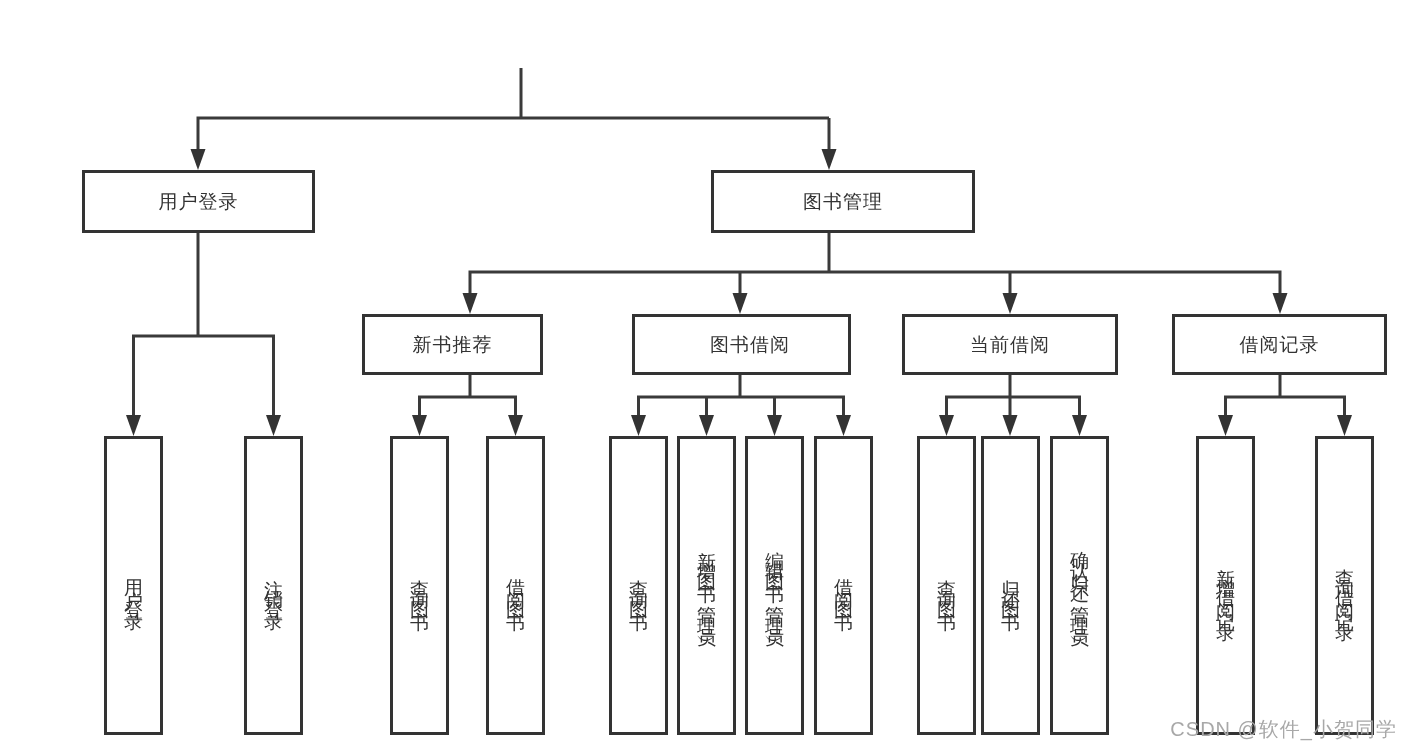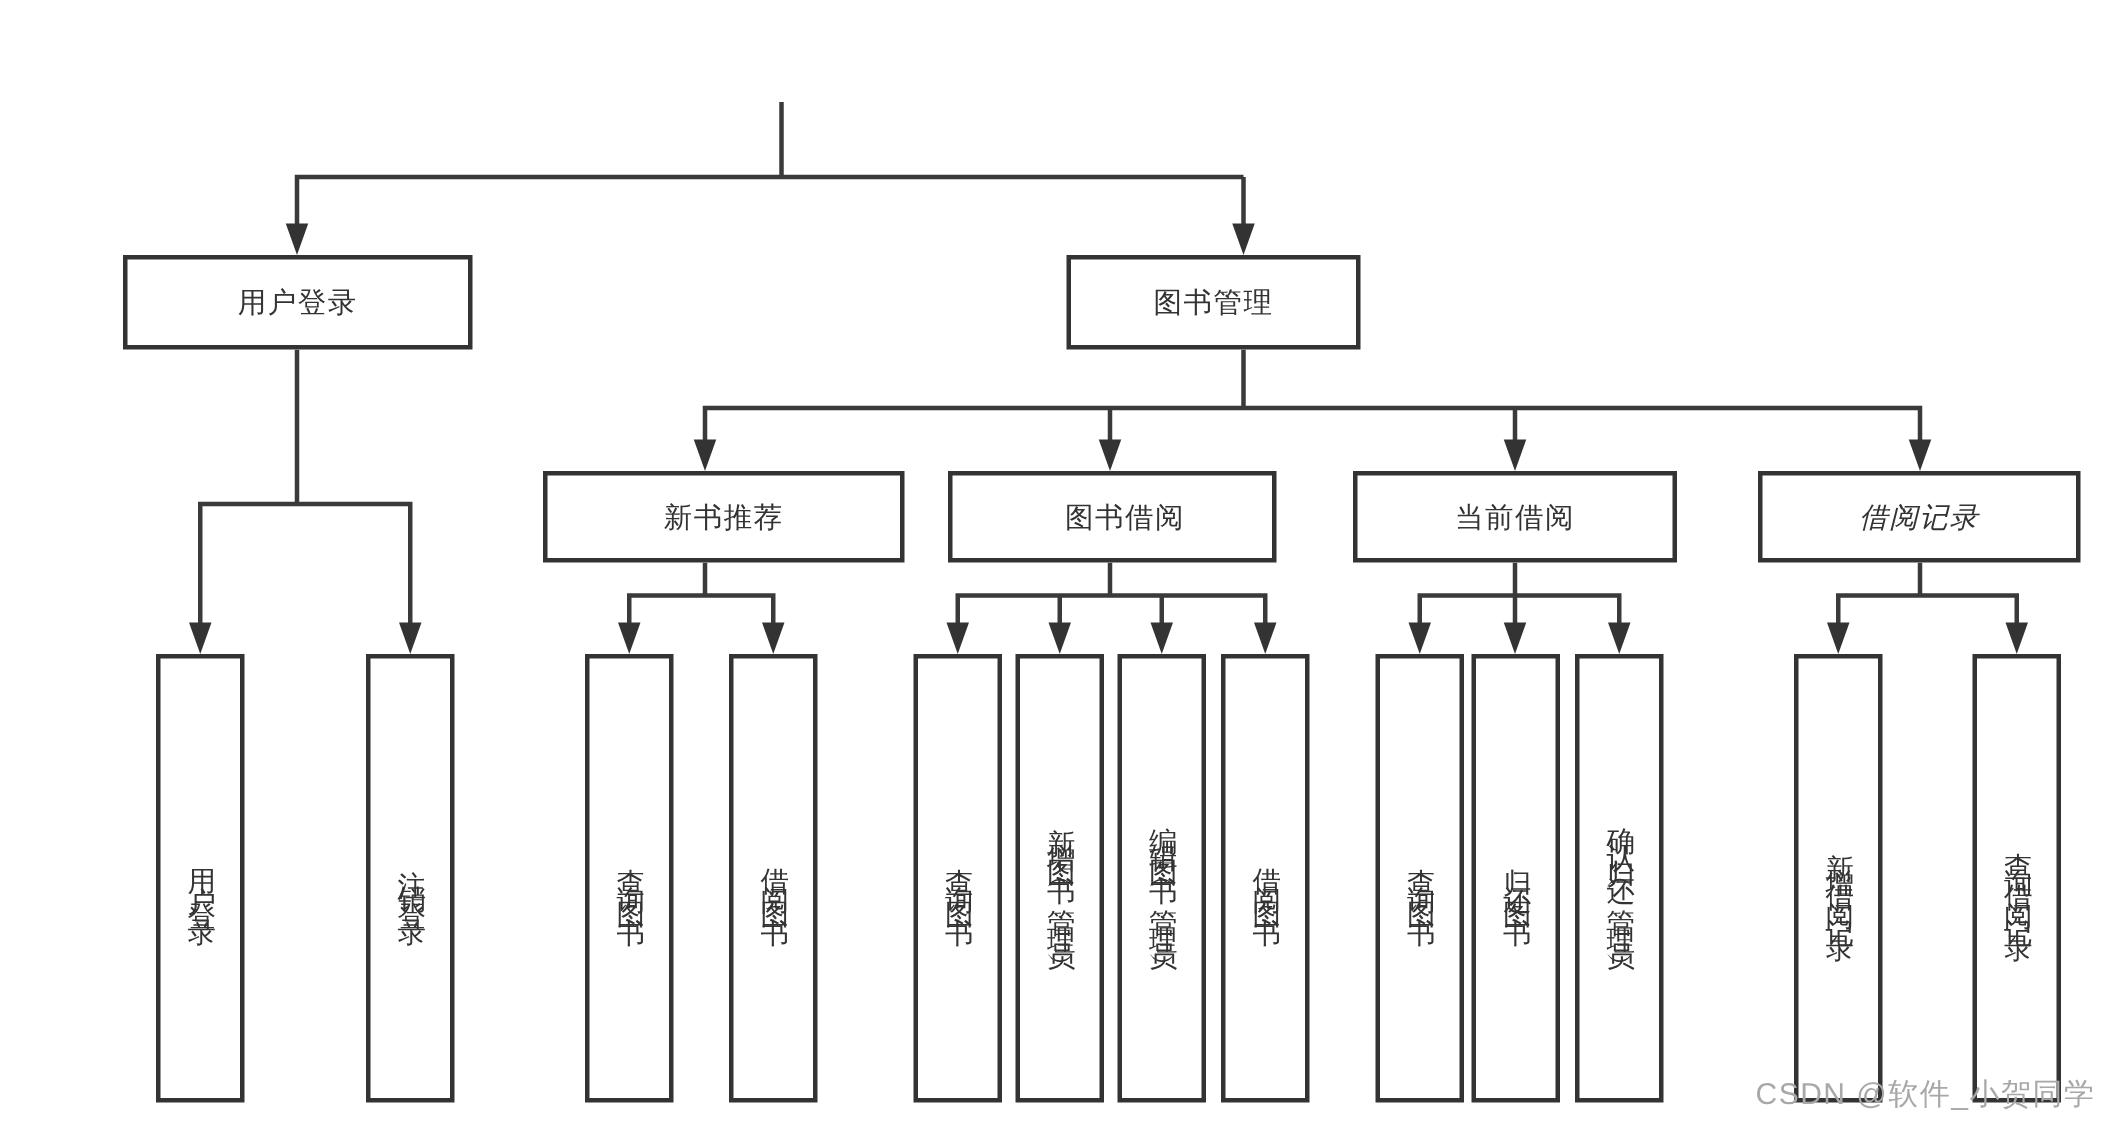--- a/index.html
+++ b/index.html
@@ -108,34 +108,34 @@
       <path d="M1280 375 V397 M1224 397 H1346 M1225.5 397 V416 M1344.5 397 V416"></path>
       <polygon points="1218,415 1233,415 1225.5,436" fill="#333333" stroke="none"></polygon>
       <polygon points="1337,415 1352,415 1344.5,436" fill="#333333" stroke="none"></polygon>
     </g>
   </svg>
 
 
   <div class="hbox" style="left:82px; top:170px; width:233px; height:63px;">
     <span>用户登录</span>
   </div>
-  <div class="hbox" style="left:711px; top:170px; width:196px; height:63px;">
+  <div class="hbox" style="left:711px; top:170px; width:264px; height:63px;">
     <span>图书管理</span>
   </div>
 
-  <div class="hbox" style="left:362px; top:314px; width:241px; height:61px;">
+  <div class="hbox" style="left:362px; top:314px; width:181px; height:61px;">
     <span>新书推荐</span>
   </div>
   <div class="hbox" style="left:632px; top:314px; width:219px; height:61px;padding-left:17px;">
     <span>图书借阅</span>
   </div>
   <div class="hbox" style="left:902px; top:314px; width:216px; height:61px;justify-content:center;">
     <span>当前借阅</span>
   </div>
-  <div class="hbox" style="left:1172px; top:314px; width:215px; height:61px;font-style:italic;">
+  <div class="hbox" style="left:1172px; top:314px; width:215px; height:61px;">
     <span>借阅记录</span>
   </div>
 
   <div class="vbox" style="left:104px;">
     <span>用户登录</span>
   </div>
   <div class="vbox" style="left:244px;">
     <span>注销登录</span>
   </div>
 

